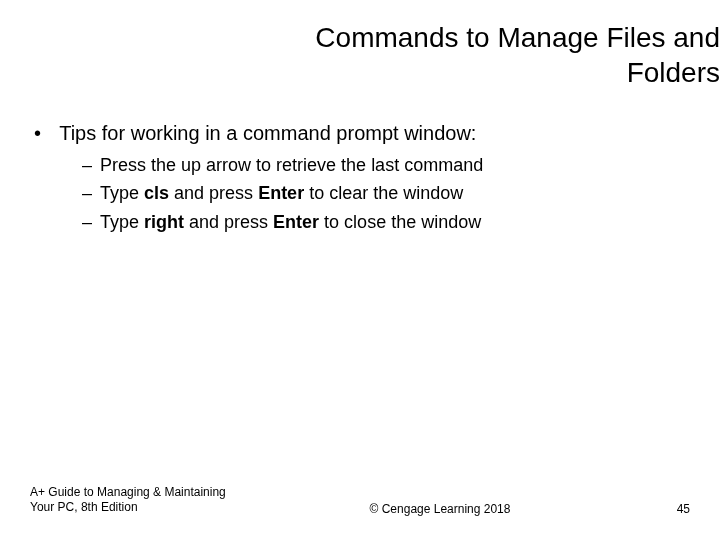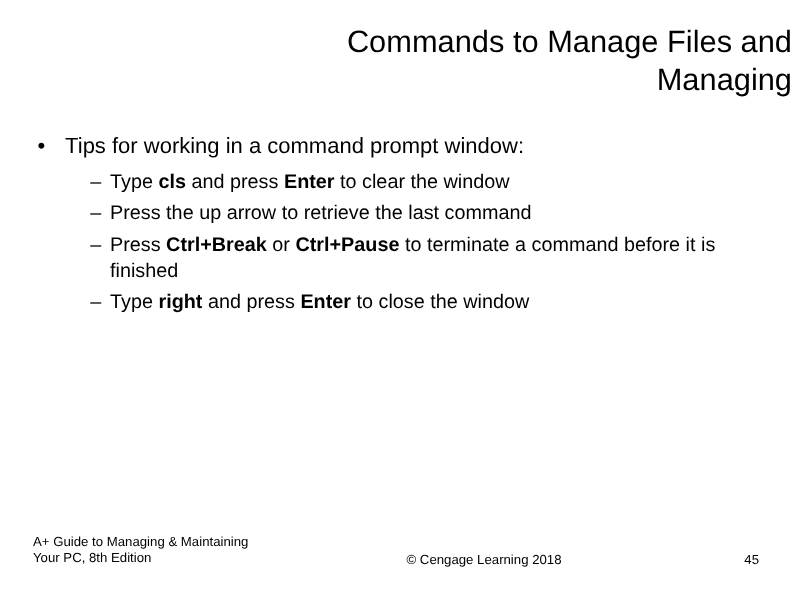--- a/index.html
+++ b/index.html
@@ -85,31 +85,30 @@
     font-size: 12px;
   }
 </style>
 </head>
 <body>
 
 <div class="slide">
 
   <div class="title">
     <span>Commands to Manage Files and</span><br>
-    <span>Managing</span>
+    <span>Folders</span>
   </div>
 
   <div class="content">
     <ul class="level1">
       <li>
         <span>Tips for working in a command prompt window:</span>
         <ul class="level2">
+          <li><span>Press the up arrow to retrieve the last command</span></li>
           <li><span>Type </span><span class="bold">cls</span><span> and press </span><span class="bold">Enter</span><span> to clear the window</span></li>
-          <li><span>Press the up arrow to retrieve the last command</span></li>
-          <li><span>Press </span><span class="bold">Ctrl+Break</span><span> or </span><span class="bold">Ctrl+Pause</span><span> to terminate a command before it is finished</span></li>
           <li><span>Type </span><span class="bold">right</span><span> and press </span><span class="bold">Enter</span><span> to close the window</span></li>
         </ul>
       </li>
     </ul>
   </div>
 
   <div class="footer">
     <div class="left">A+ Guide to Managing &amp; Maintaining Your PC, 8th Edition</div>
     <div class="center">© Cengage Learning  2018</div>
     <div class="right">45</div>

